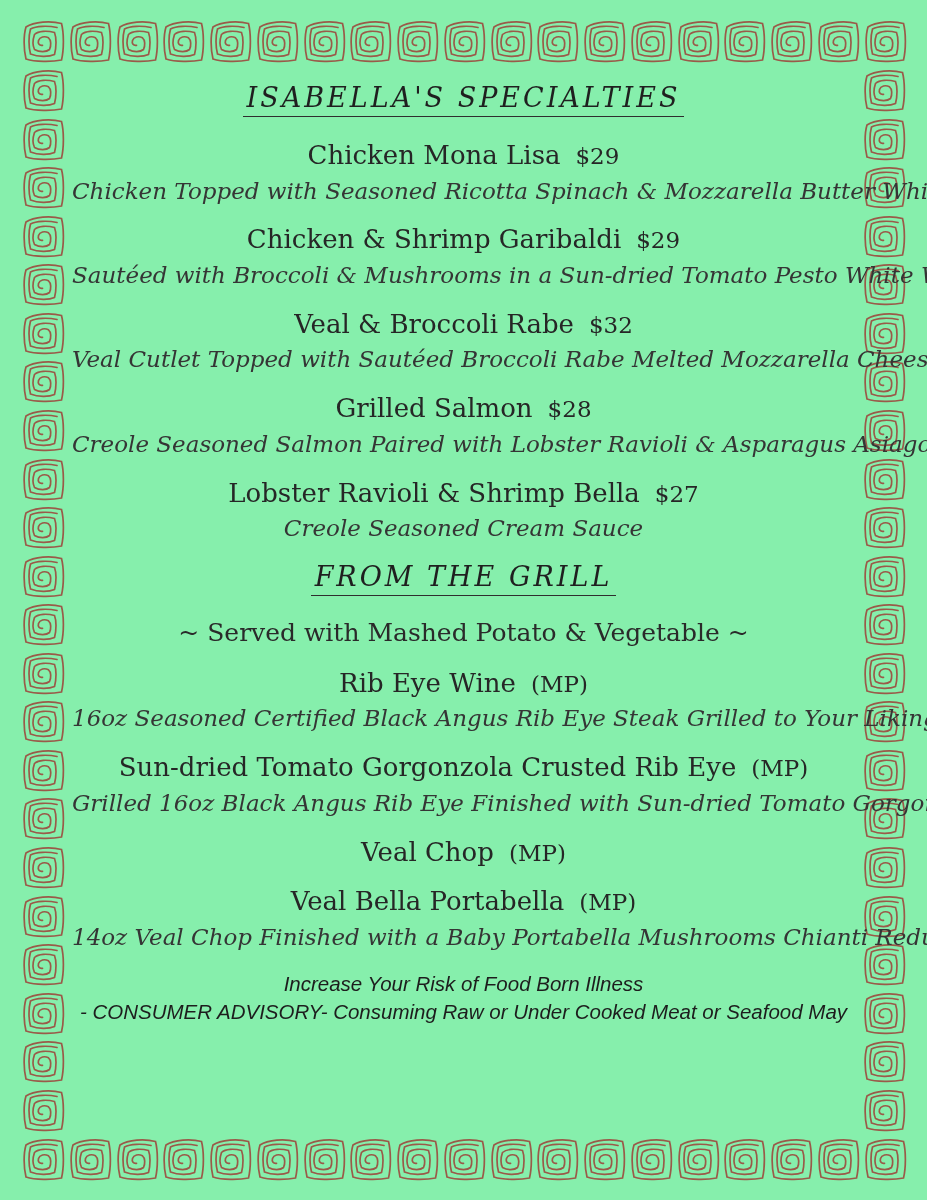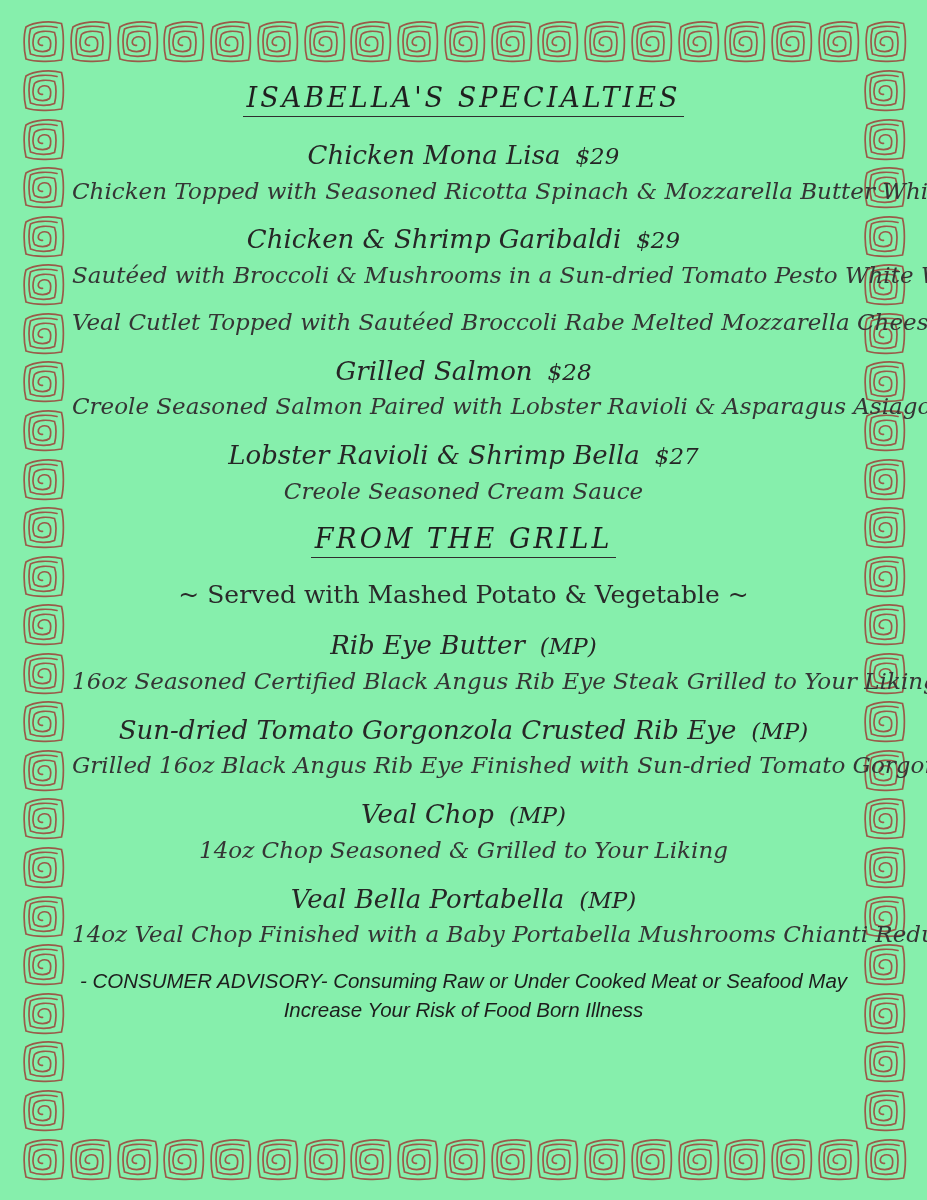--- a/index.html
+++ b/index.html
@@ -46,21 +46,20 @@
     border-bottom: 1.5px solid #2e2e2e;
     padding: 0 4px 3px 4px;
     margin: 0 0 22px 0;
     font-weight: normal;
   }
   .heading-wrap { margin-bottom: 0; }
   .grill-heading-wrap { margin-top: 4px; }
   .item { margin-bottom: 17px; }
   .item-name-line {
     font-size: 26px;
-    font-style: italic;
     line-height: 1.25;
     color: #262626;
     white-space: nowrap;
   }
   .item-price {
     font-size: 23px;
     margin-left: 15px;
   }
   .item-desc {
     font-size: 23px;
@@ -368,20 +367,23 @@
     </div>
 
     <div class="item">
       <div class="item-name-line">
         <span>Chicken &amp; Shrimp Garibaldi</span><span class="item-price">$29</span>
       </div>
       <div class="item-desc">Sautéed with Broccoli &amp; Mushrooms in a Sun-dried Tomato Pesto White Wine</div>
     </div>
 
     <div class="item">
+      <div class="item-name-line">
+        <span>Veal &amp; Broccoli Rabe</span><span class="item-price">$32</span>
+      </div>
       <div class="item-desc">Veal Cutlet Topped with Sautéed Broccoli Rabe Melted Mozzarella Cheese</div>
     </div>
 
     <div class="item">
       <div class="item-name-line">
         <span>Grilled Salmon</span><span class="item-price">$28</span>
       </div>
       <div class="item-desc">Creole Seasoned Salmon Paired with Lobster Ravioli &amp; Asparagus Asiago Alioli</div>
     </div>
 
@@ -396,45 +398,44 @@
       <h2 class="section-heading">FROM THE GRILL</h2>
     </div>
 
     <div class="grill-note">~ Served with Mashed Potato &amp; Vegetable ~</div>
 
     <div class="item">
     </div>
 
     <div class="item">
       <div class="item-name-line">
-        <span>Rib Eye Butter</span><span class="item-price">(MP)</span>
+        <span>Rib Eye Wine</span><span class="item-price">(MP)</span>
       </div>
       <div class="item-desc">16oz Seasoned Certified Black Angus Rib Eye Steak Grilled to Your Liking</div>
     </div>
 
     <div class="item">
       <div class="item-name-line">
         <span>Sun-dried Tomato Gorgonzola Crusted Rib Eye</span><span class="item-price">(MP)</span>
       </div>
       <div class="item-desc">Grilled 16oz Black Angus Rib Eye Finished with Sun-dried Tomato Gorgonzola Pesto</div>
     </div>
 
     <div class="item">
       <div class="item-name-line">
         <span>Veal Chop</span><span class="item-price">(MP)</span>
       </div>
-      <div class="item-desc">14oz Chop Seasoned &amp; Grilled to Your Liking</div>
     </div>
 
     <div class="item">
       <div class="item-name-line">
         <span>Veal Bella Portabella</span><span class="item-price">(MP)</span>
       </div>
       <div class="item-desc">14oz Veal Chop Finished with a Baby Portabella Mushrooms Chianti Reduction</div>
     </div>
 
     <div class="advisory">
+      <div>Increase Your Risk of Food Born Illness</div>
       <div>- CONSUMER ADVISORY- Consuming Raw or Under Cooked Meat or Seafood May</div>
-      <div>Increase Your Risk of Food Born Illness</div>
     </div>
 
   </div>
 </div>
 
 </body></html>

